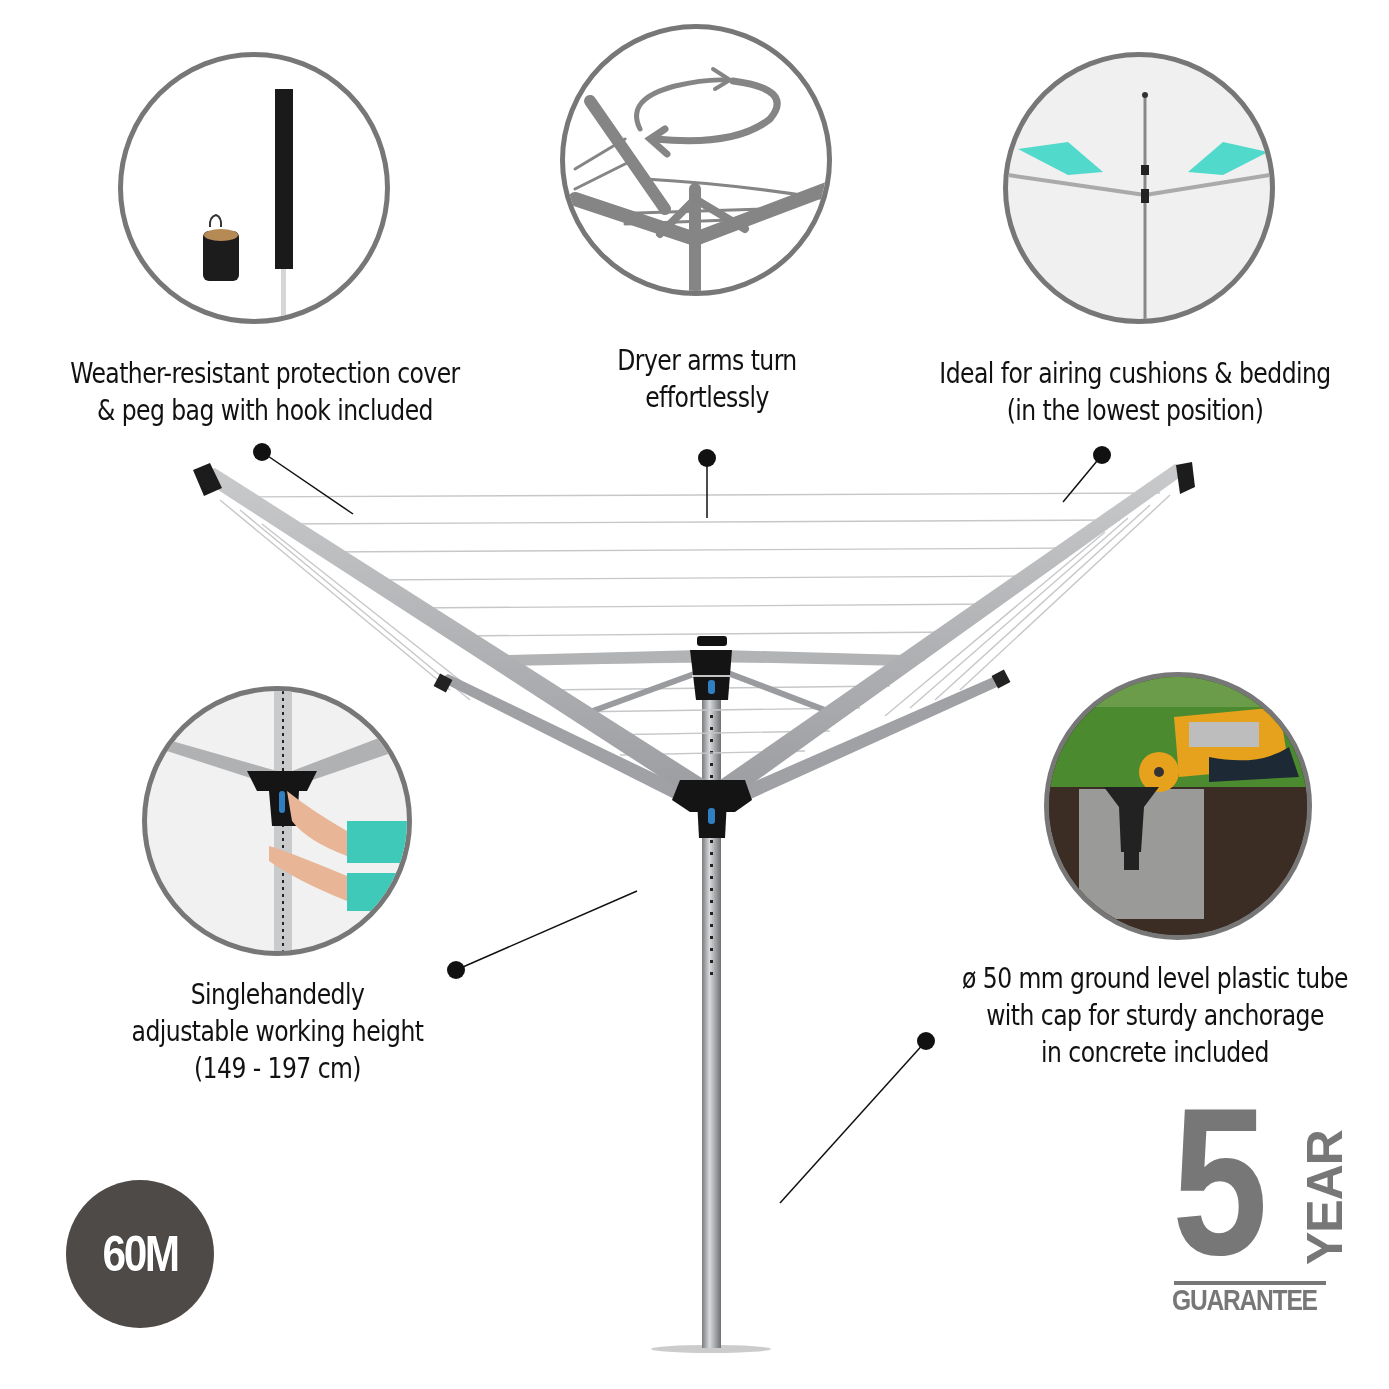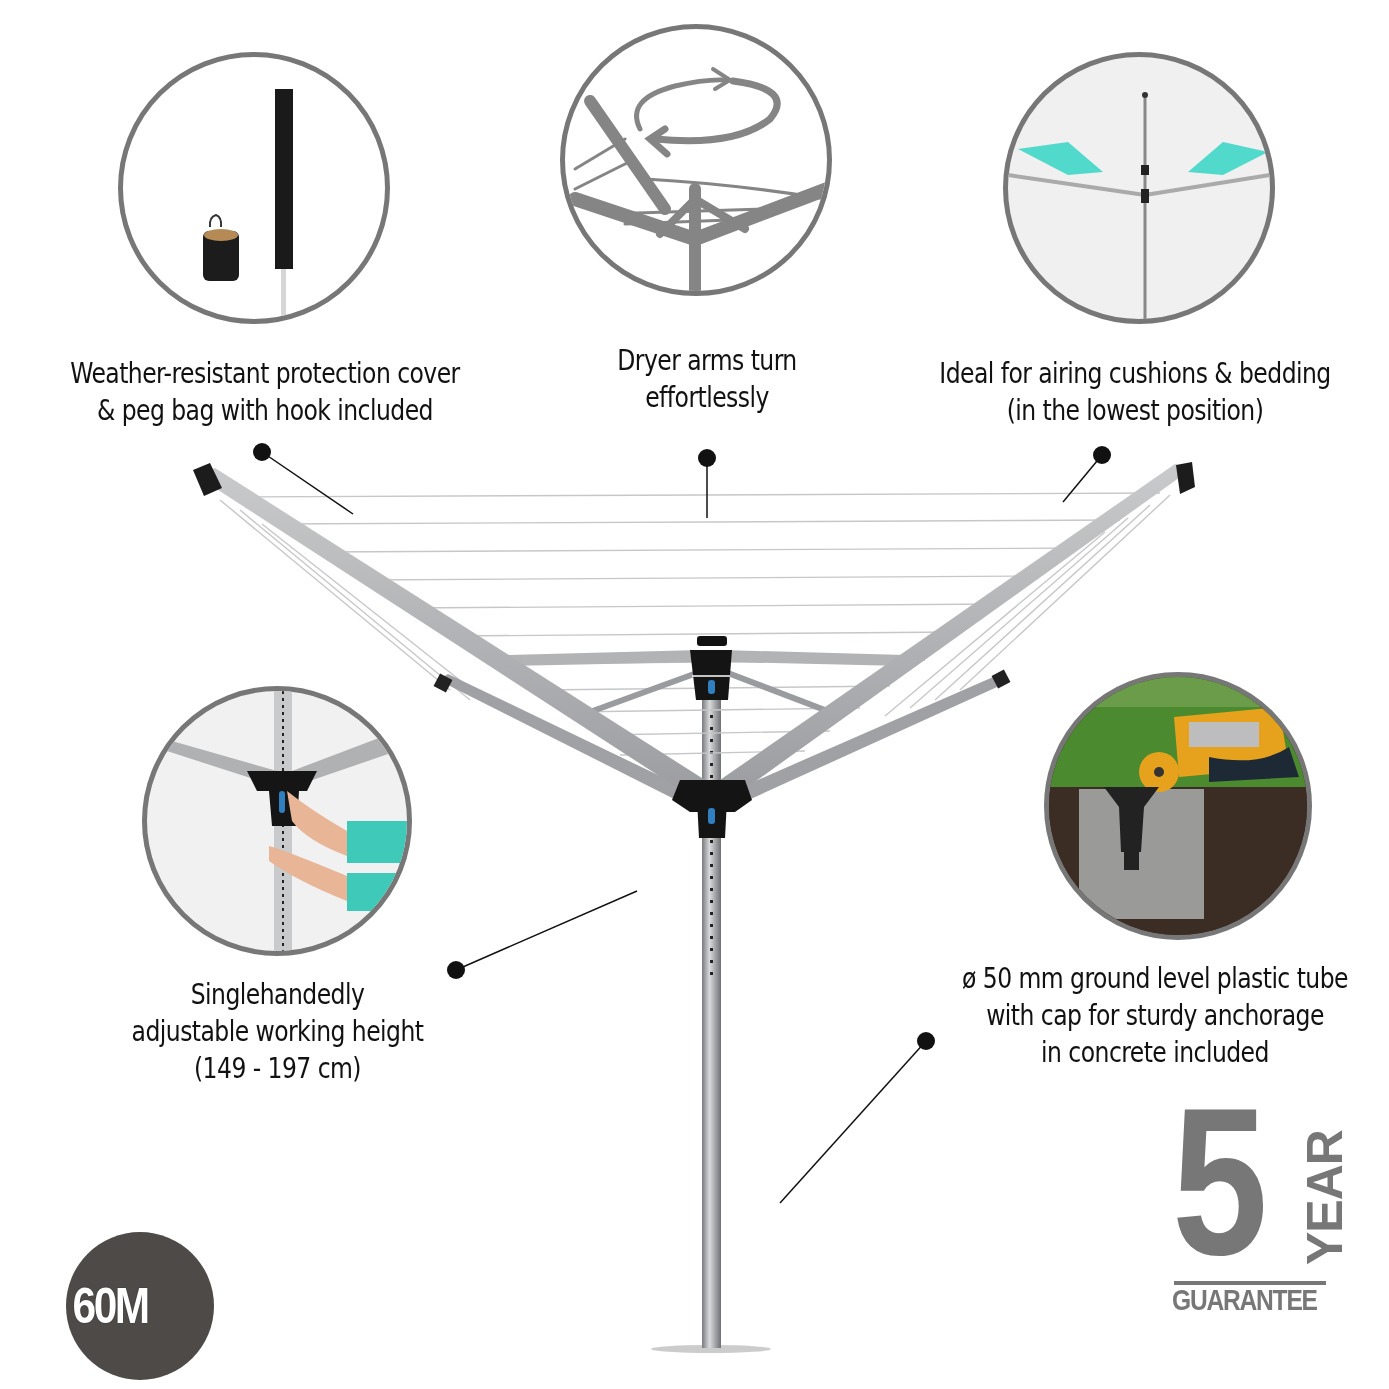--- a/index.html
+++ b/index.html
@@ -1,21 +1,21 @@
 <!DOCTYPE html>
 <html><head>
 <meta charset="utf-8">
 <style>
   html,body{margin:0;padding:0;background:#fff;}
   body{width:1389px;height:1389px;position:relative;overflow:hidden;font-family:"Liberation Sans","DejaVu Sans",sans-serif;color:#111;}
   .abs{position:absolute;}
   .feature-circle{position:absolute;border-radius:50%;border:5px solid #777;box-sizing:border-box;overflow:hidden;background:#fff;}
   .caption{position:absolute;text-align:center;font-family:"DejaVu Sans","Liberation Sans",sans-serif;font-stretch:condensed;font-size:29px;line-height:37px;color:#111;letter-spacing:-0.6px;white-space:nowrap;transform:scaleX(0.9);transform-origin:center top;}
   .caption span{display:block;}
-  .badge-60m{position:absolute;left:66px;top:1232px;width:148px;height:148px;border-radius:50%;background:#4e4a47;display:flex;align-items:center;}
+  .badge-60m{position:absolute;left:66px;top:1180px;width:148px;height:148px;border-radius:50%;background:#4e4a47;display:flex;align-items:center;justify-content:center;}
   .badge-60m span{color:#fff;font-family:"Liberation Sans",sans-serif;font-weight:bold;font-size:50px;letter-spacing:-3px;transform:scaleX(0.85);text-shadow:0 0 1px #000;}
   .guarantee{position:absolute;left:1172px;top:1115px;width:160px;height:200px;}
   .guar-five{position:absolute;left:0;top:-38px;font-family:"Liberation Sans",sans-serif;font-weight:bold;font-size:210px;line-height:210px;color:#777;letter-spacing:-8px;transform:scaleX(0.82);transform-origin:left top;}
   .guar-year{position:absolute;left:128px;top:150px;transform:rotate(-90deg);transform-origin:left top;font-family:"Liberation Sans",sans-serif;font-weight:bold;font-size:50px;line-height:50px;color:#777;letter-spacing:-1px;}
   .guar-rule{position:absolute;left:2px;top:166px;width:152px;height:4px;background:#777;}
   .guar-text{position:absolute;left:0;top:168px;font-family:"Liberation Sans",sans-serif;font-weight:bold;font-size:30px;color:#777;letter-spacing:-1.5px;transform:scaleX(0.82);transform-origin:left top;white-space:nowrap;}
 </style>
 </head>
 <body>
 

